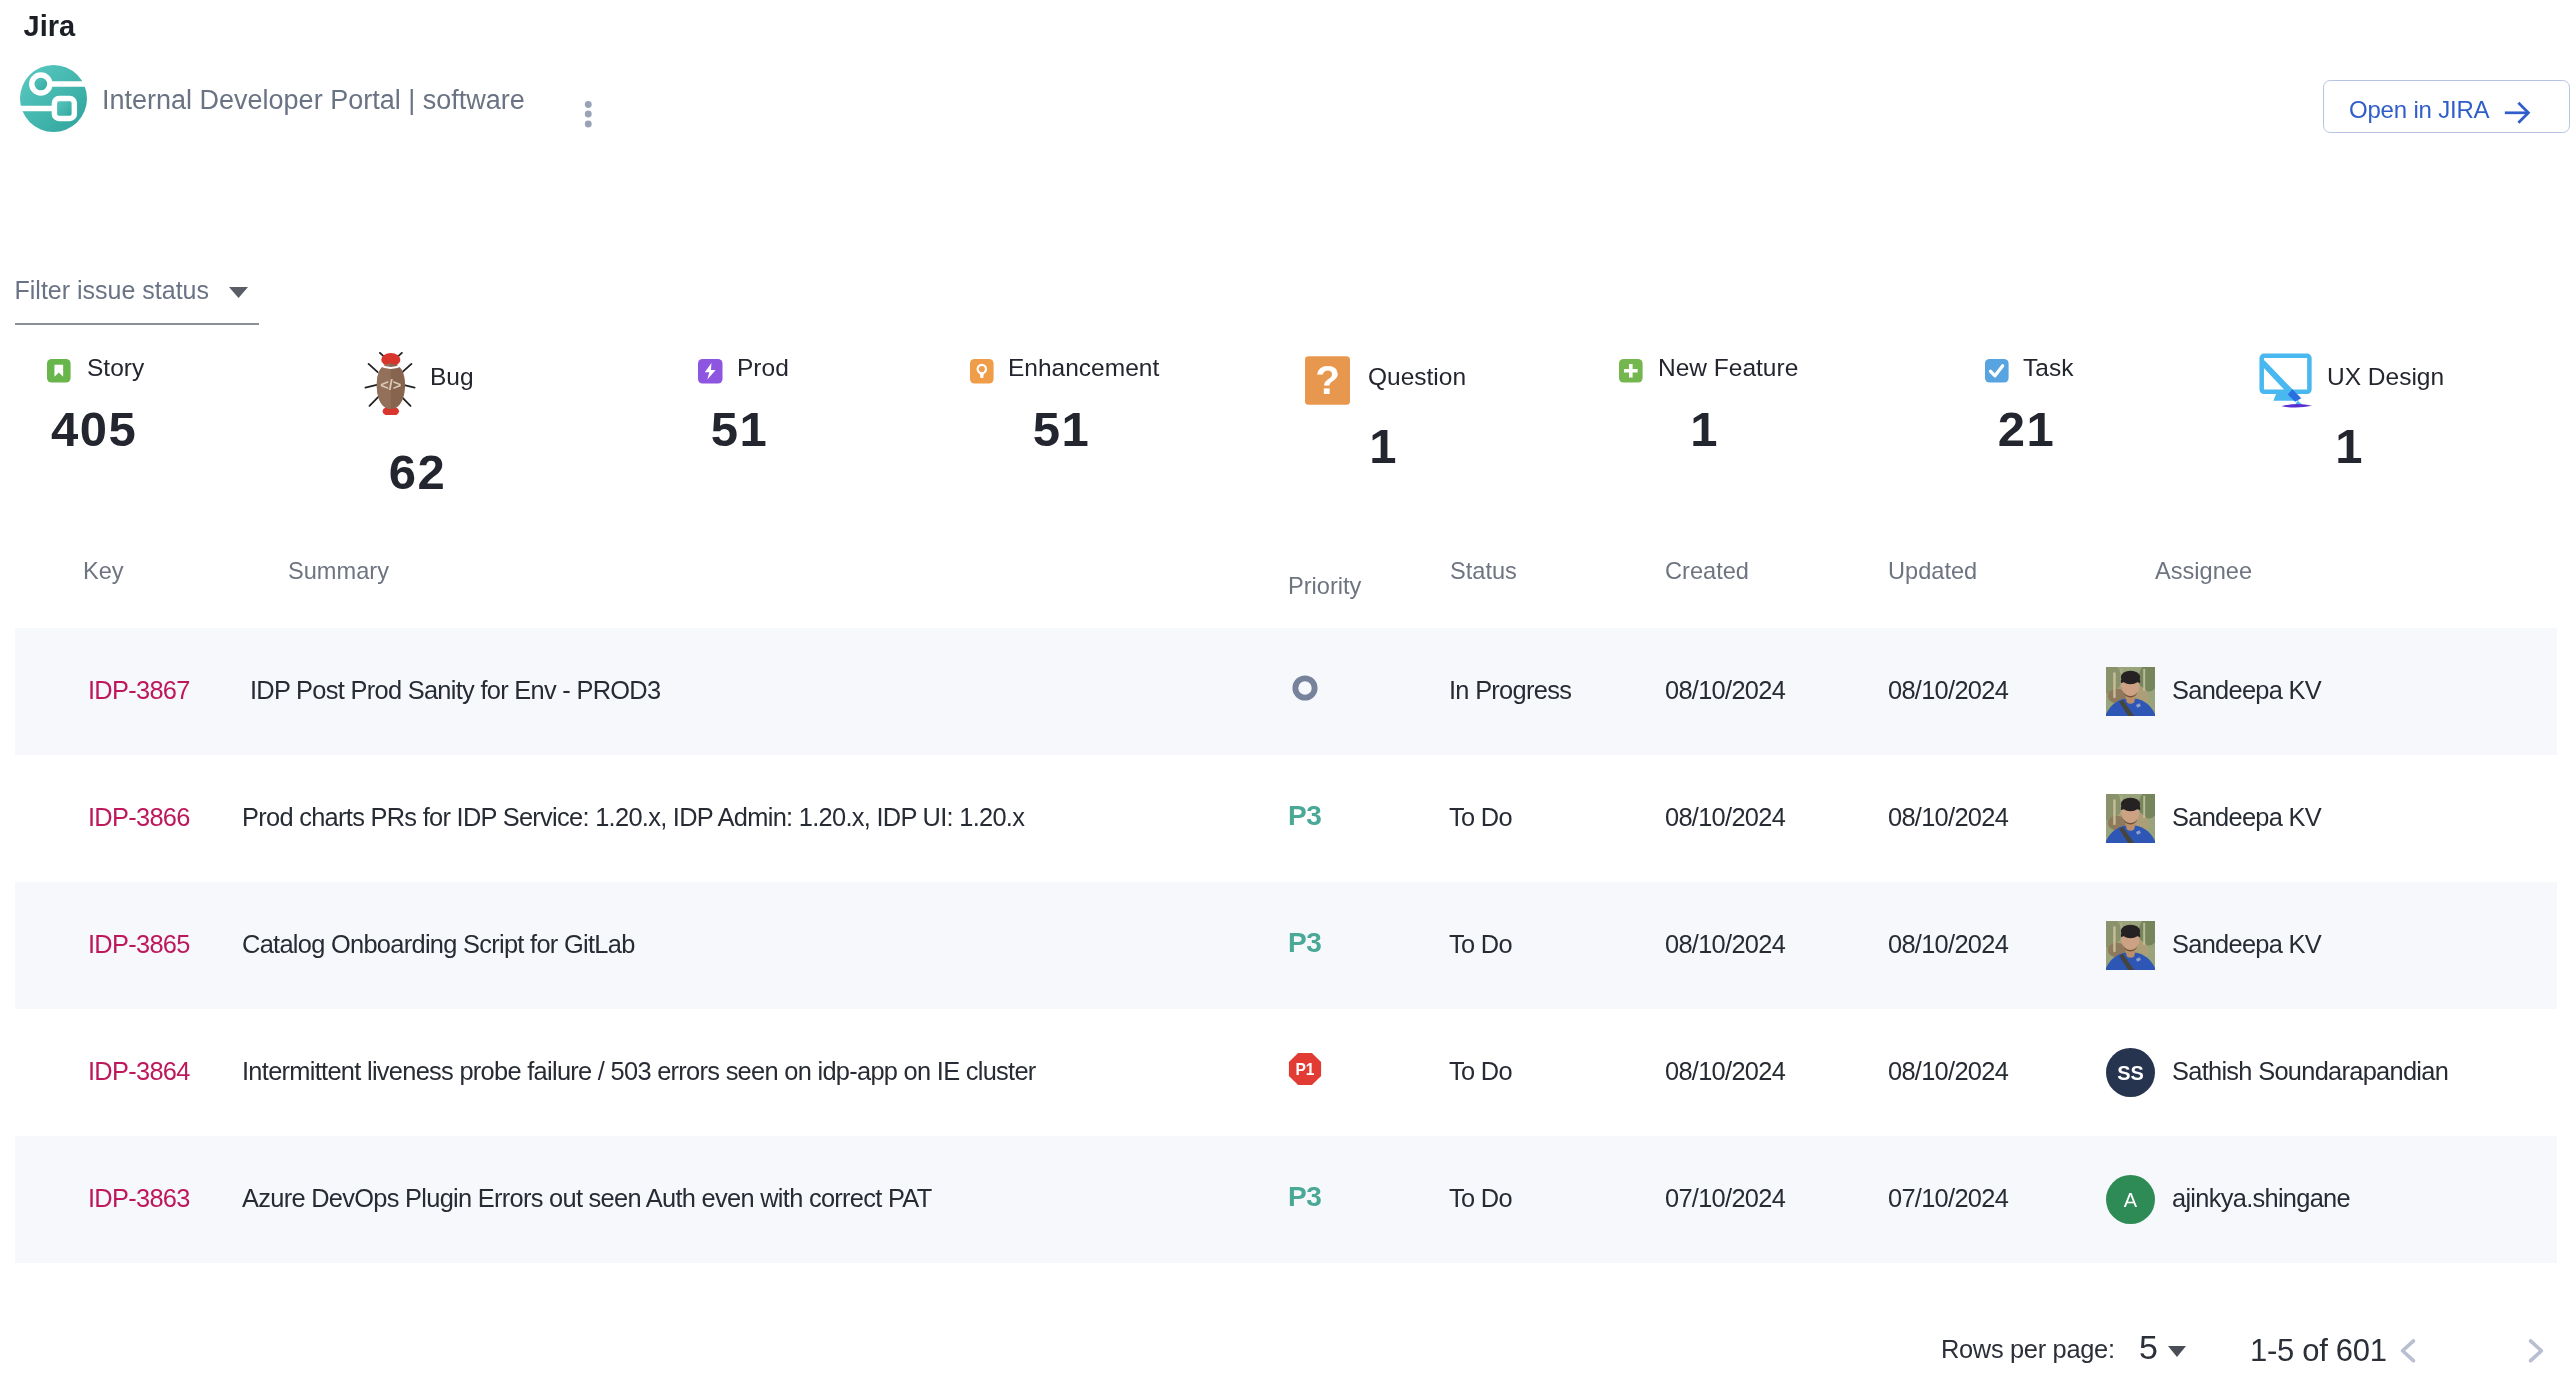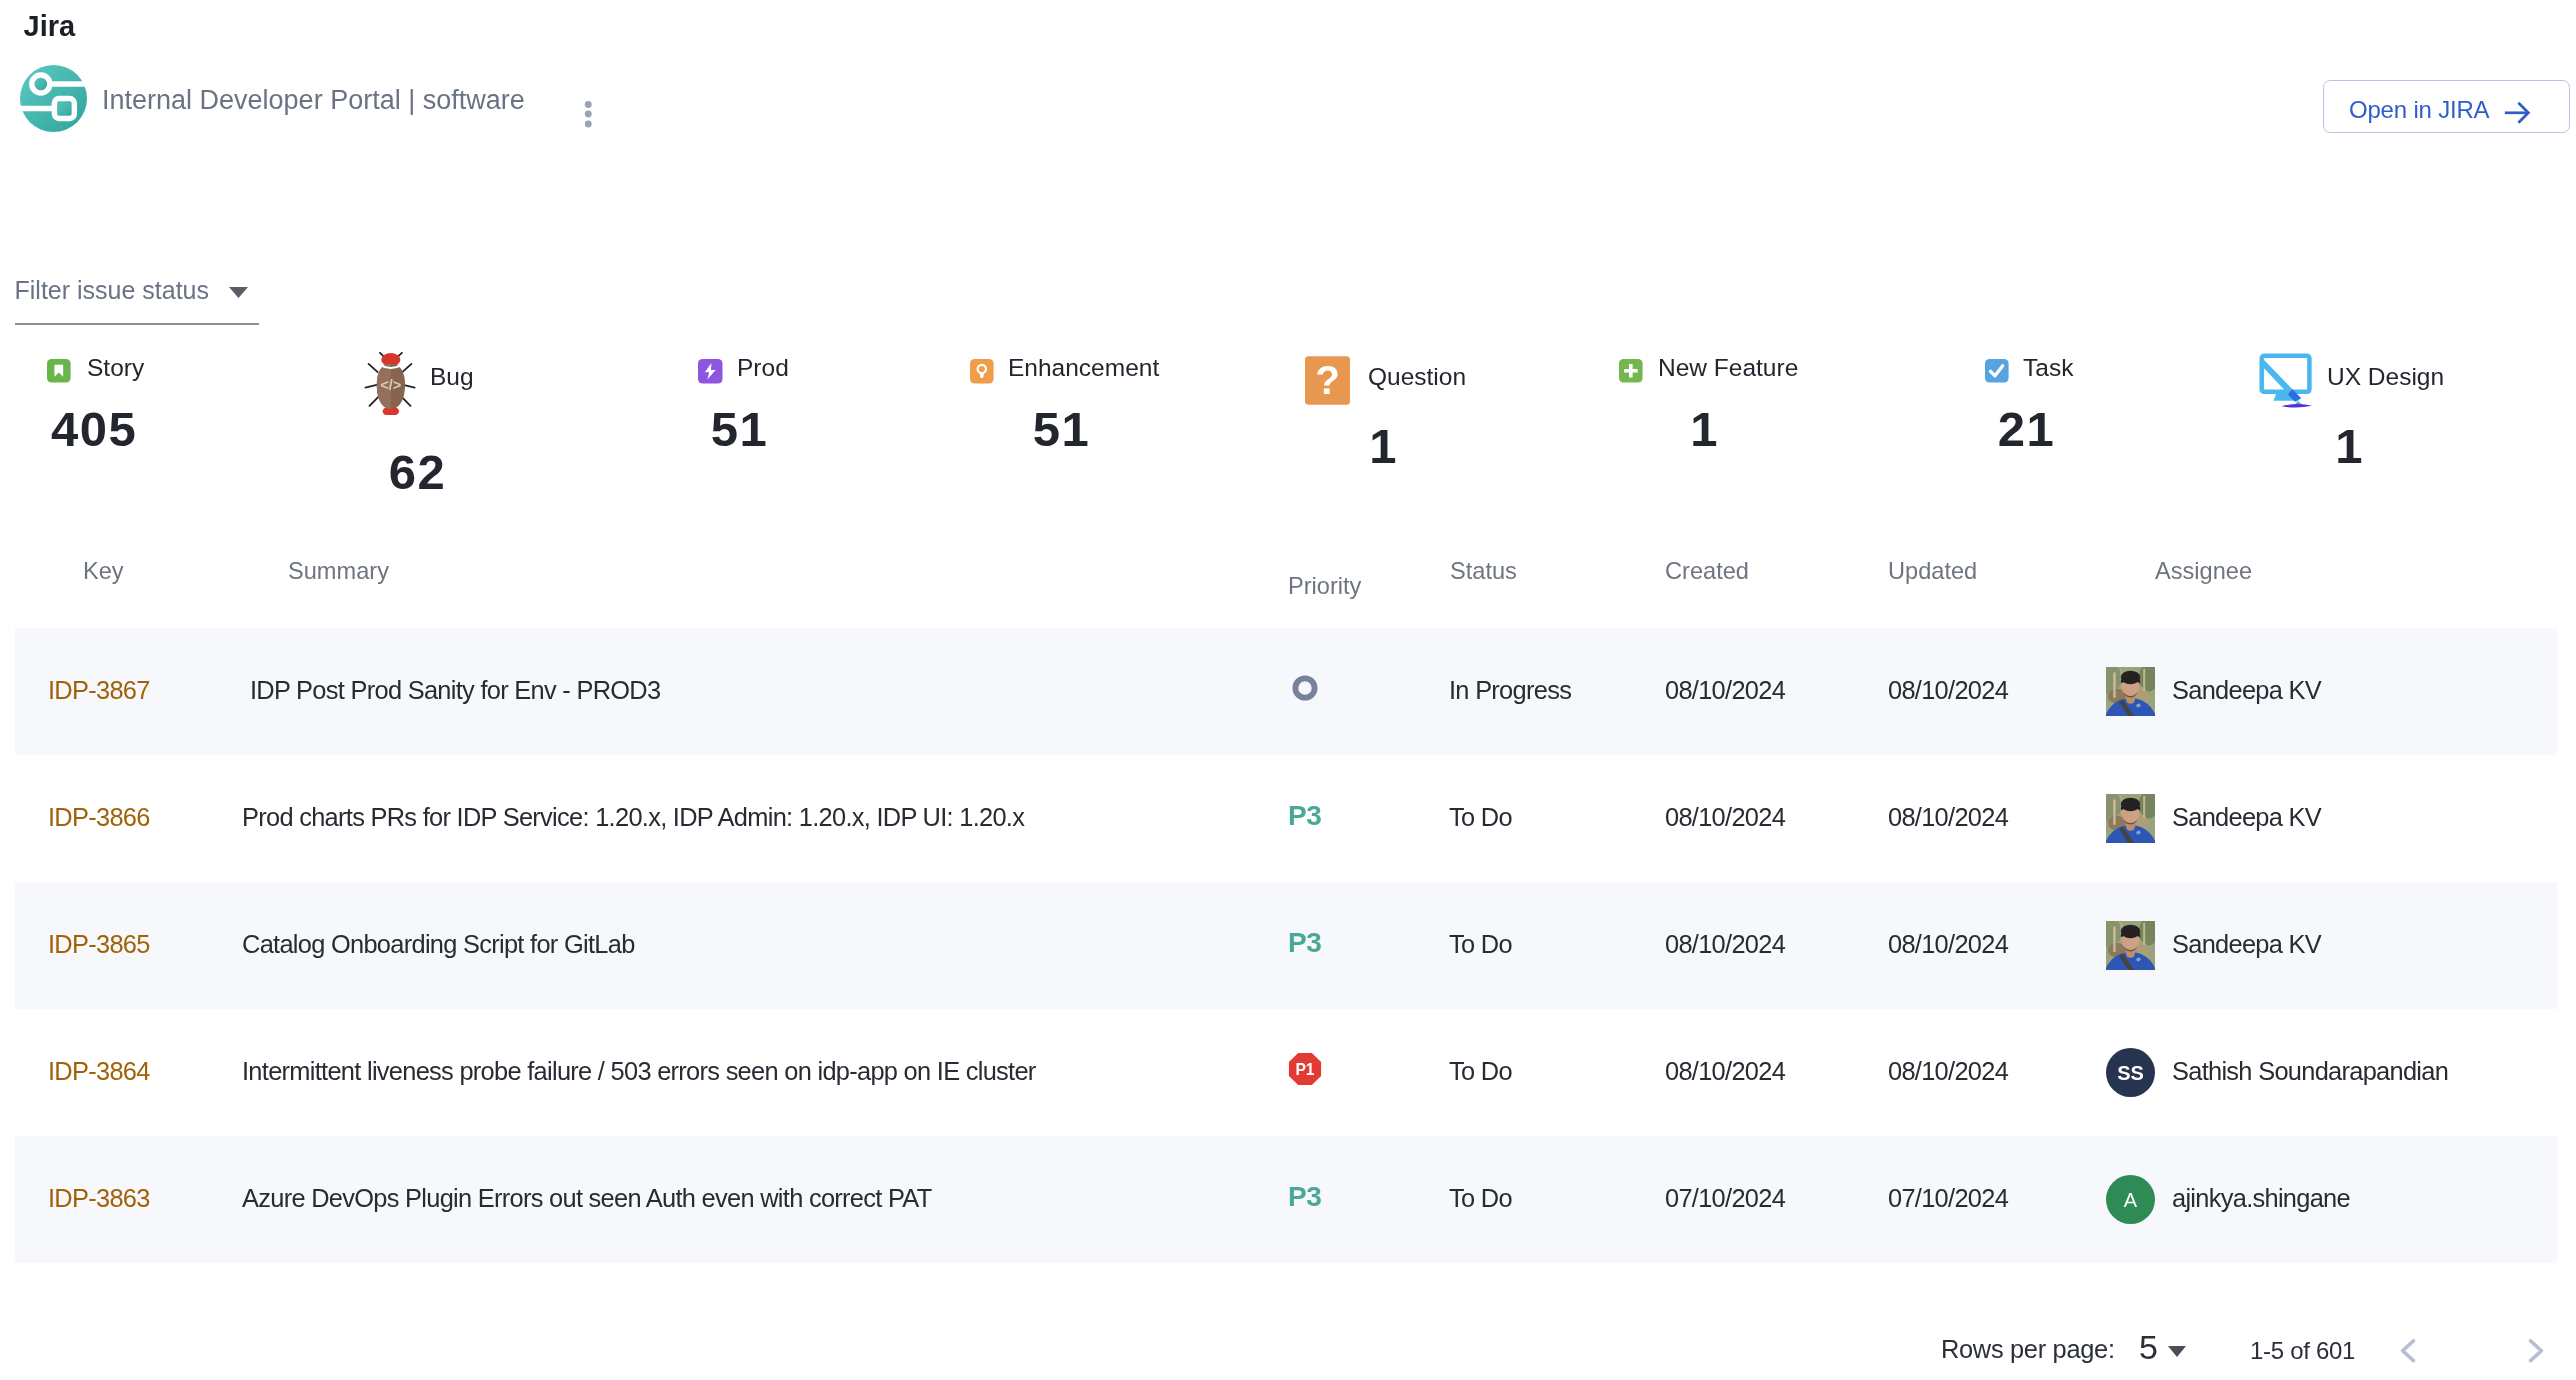--- a/index.html
+++ b/index.html
@@ -3,21 +3,21 @@
 <meta charset="utf-8">
 <style>
   html,body{margin:0;padding:0;}
   body{width:2576px;height:1381px;position:relative;background:#ffffff;
        font-family:"Liberation Sans", sans-serif; overflow:hidden;}
   .abs{position:absolute;}
   .num{font-weight:700;color:#23262e;font-size:49px;line-height:49px;letter-spacing:1.4px;}
   .statlabel{font-size:24.5px;color:#23262e;line-height:24.5px;letter-spacing:0px;white-space:nowrap;}
   .hdr{font-size:23.6px;color:#6e7480;line-height:23.6px;}
   .cell{font-size:25.4px;color:#272b33;line-height:25.4px;white-space:nowrap;letter-spacing:-0.7px;}
-  .link{font-size:25.4px;color:#a16207;line-height:25.4px;letter-spacing:-0.7px;}
+  .link{font-size:25.4px;color:#be185d;line-height:25.4px;letter-spacing:-0.7px;margin-left:40px;}
   .rowband{position:absolute;left:15.4px;width:2542px;height:127px;background:#f6f8fc;}
   .p3{font-size:28px;font-weight:700;color:#4aa896;line-height:28px;filter:blur(0.5px);letter-spacing:-0.5px;}
 </style>
 </head>
 <body>
 
 <div class="abs" style="left:23.6px;top:10px;font-size:29px;font-weight:700;color:#1c1f26;">Jira</div>
 
 <svg class="abs" style="left:20px;top:65px;" width="67" height="67" viewBox="0 0 74 74">
   <defs>
@@ -226,20 +226,20 @@
       <path d="M33 42 l4 -2 l1.5 3 l-4 2 z" fill="#cfd4dc" opacity="0.6"></path>
     </g>
   </defs>
 </svg>
 
 <div class="abs" style="left:1941px;top:1337px;font-size:25.4px;line-height:25.4px;color:#2b2f38;letter-spacing:-0.3px;">Rows per page:</div>
 <div class="abs" style="left:2139px;top:1330px;font-size:34px;line-height:34px;color:#2b2f38;">5</div>
 <svg class="abs" style="left:2168px;top:1346px;" width="18" height="11" viewBox="0 0 20 12">
   <polygon points="0,0 20,0 10,12" fill="#4a4e57"></polygon>
 </svg>
-<div class="abs" style="left:2250px;top:1338px;font-size:24px;line-height:25.4px;color:#2b2f38;letter-spacing:-0.3px;">1-5 of 601</div>
+<div class="abs" style="left:2250px;top:1338px;font-size:31px;line-height:25.4px;color:#2b2f38;letter-spacing:-0.3px;">1-5 of 601</div>
 <svg class="abs" style="left:2399px;top:1339px;" width="18" height="23.6" viewBox="0 0 20 26">
   <polyline points="16,2 4,13 16,24" stroke="#b9bfd0" stroke-width="4" fill="none" stroke-linecap="round" stroke-linejoin="round"></polyline>
 </svg>
 <svg class="abs" style="left:2527px;top:1339px;" width="18" height="23.6" viewBox="0 0 20 26">
   <polyline points="4,2 16,13 4,24" stroke="#b9bfd0" stroke-width="4" fill="none" stroke-linecap="round" stroke-linejoin="round"></polyline>
 </svg>
 
 
 </body></html>

